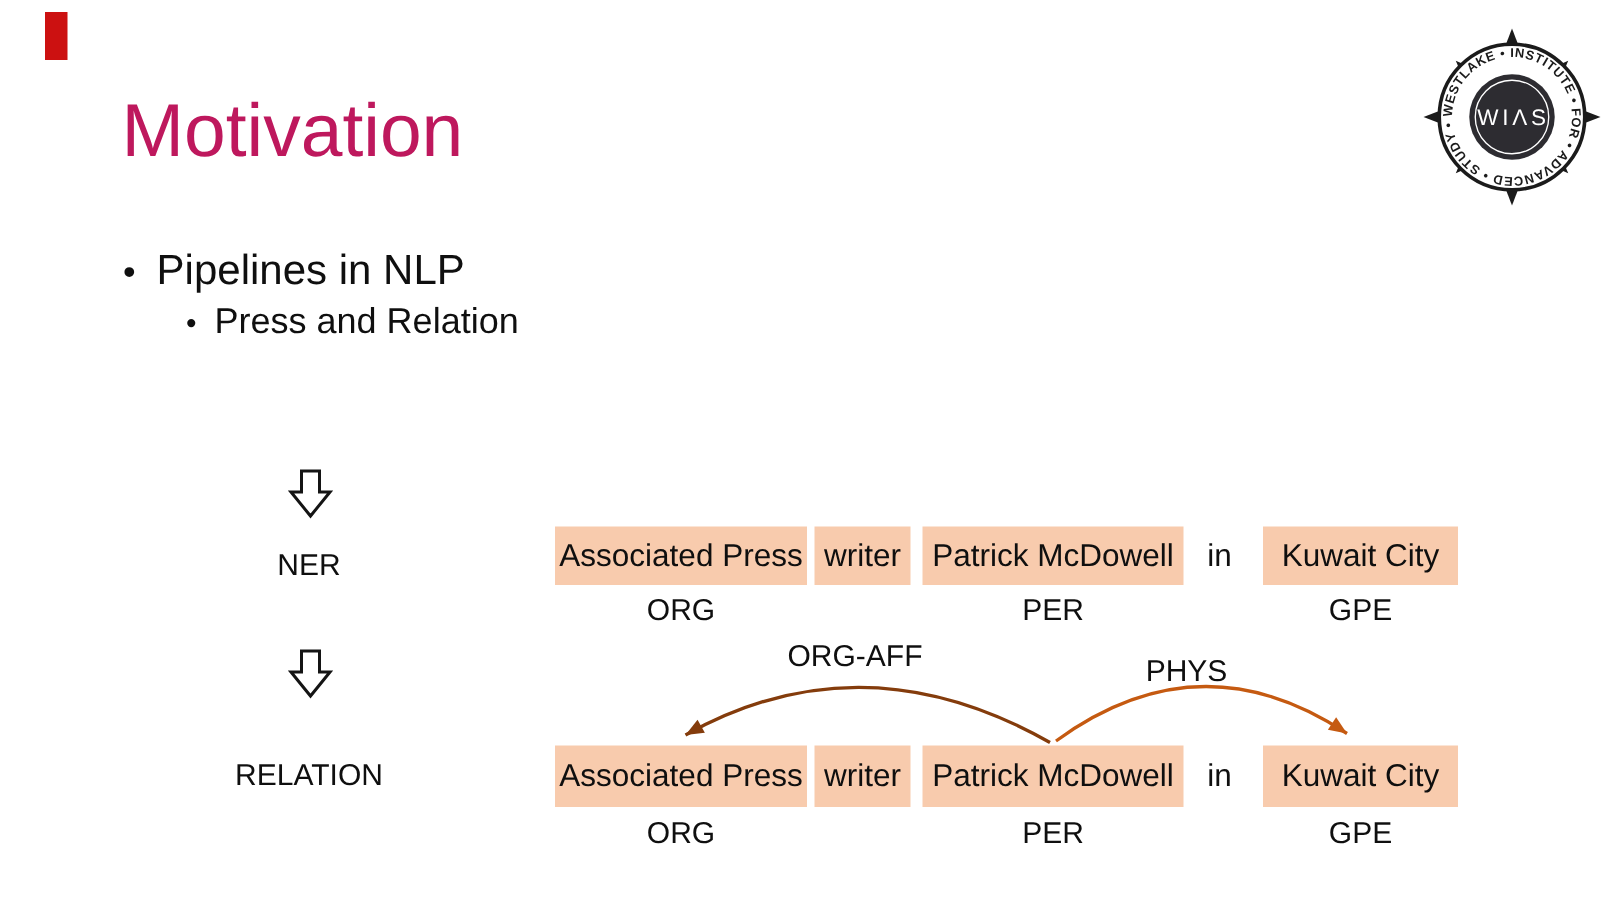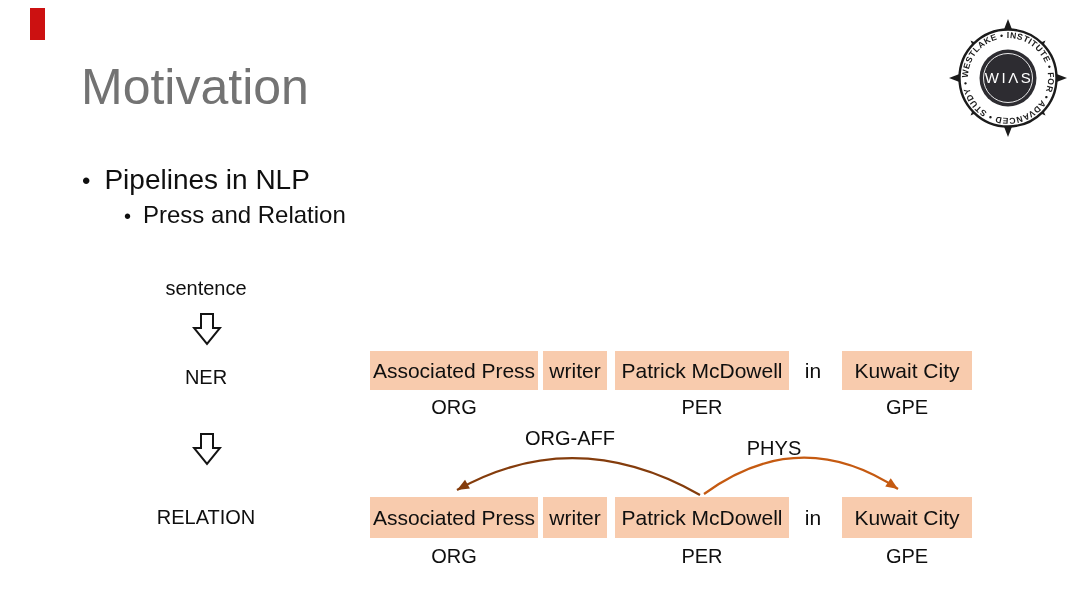--- a/index.html
+++ b/index.html
@@ -10,21 +10,21 @@
   }
   *{margin:0;padding:0;box-sizing:border-box;}
   html,body{background:#fff;}
   body{font-family:"Liberation Sans","DejaVu Sans",sans-serif;color:var(--ink);}
   .slide{position:relative;width:1080px;height:607px;background:#fff;overflow:hidden;}
 
   .abs{position:absolute;}
 
   .red-marker{left:30px;top:8px;width:15px;height:32px;background:var(--marker);}
 
-  .title{left:81px;top:58px;font-size:50px;letter-spacing:0px;color:#737373;}
+  .title{left:81px;top:58px;font-size:50px;letter-spacing:0px;color:#be185d;}
 
   .bullet-line{display:flex;align-items:baseline;white-space:nowrap;}
   .bullet1{left:82px;top:164px;font-size:28px;}
   .bullet1 .dot{font-size:24px;margin-right:14px;}
   .bullet2{left:124px;top:201px;font-size:24px;}
   .bullet2 .dot{font-size:20px;margin-right:12px;}
 
   .pipe-label{width:130px;left:141px;text-align:center;font-size:20px;}
   .pipe-sentence{top:277px;}
   .pipe-ner{top:366px;}
@@ -48,21 +48,21 @@
 
   .ent-label{width:100px;text-align:center;font-size:20px;}
   .elr1{top:396px;}
   .elr2{top:545px;}
   .el-org{left:404px;}
   .el-per{left:652px;}
   .el-gpe{left:857px;}
 
   .rel-label{font-size:20px;text-align:center;white-space:nowrap;}
   .rel-orgaff{left:500px;top:427px;width:140px;}
-  .rel-phys{left:714px;top:437px;width:120px;}
+  .rel-phys{left:731px;top:437px;width:120px;}
 
   .rel-svg{left:420px;top:420px;}
   .logo{left:946px;top:16px;}
   .logo text{font-family:"Liberation Sans","DejaVu Sans",sans-serif;}
 </style>
 </head>
 <body>
 
 <div class="slide">
 
@@ -72,21 +72,20 @@
 
   <div class="abs bullet-line bullet1">
     <span class="dot">•</span>
     <span>Pipelines in NLP</span>
   </div>
   <div class="abs bullet-line bullet2">
     <span class="dot">•</span>
     <span>Press and Relation</span>
   </div>
 
-  <div class="abs pipe-label pipe-sentence">sentence</div>
   <svg class="abs pipe-arrow pipe-arrow-1" viewBox="0 0 30 34">
     <path d="M9,2 H21 V16 H28 L15,32 L2,16 H9 Z" fill="#ffffff" stroke="#141414" stroke-width="2" stroke-linejoin="miter"></path>
   </svg>
   <div class="abs pipe-label pipe-ner">NER</div>
   <svg class="abs pipe-arrow pipe-arrow-2" viewBox="0 0 30 34">
     <path d="M9,2 H21 V16 H28 L15,32 L2,16 H9 Z" fill="#ffffff" stroke="#141414" stroke-width="2" stroke-linejoin="miter"></path>
   </svg>
   <div class="abs pipe-label pipe-relation">RELATION</div>
 
 

